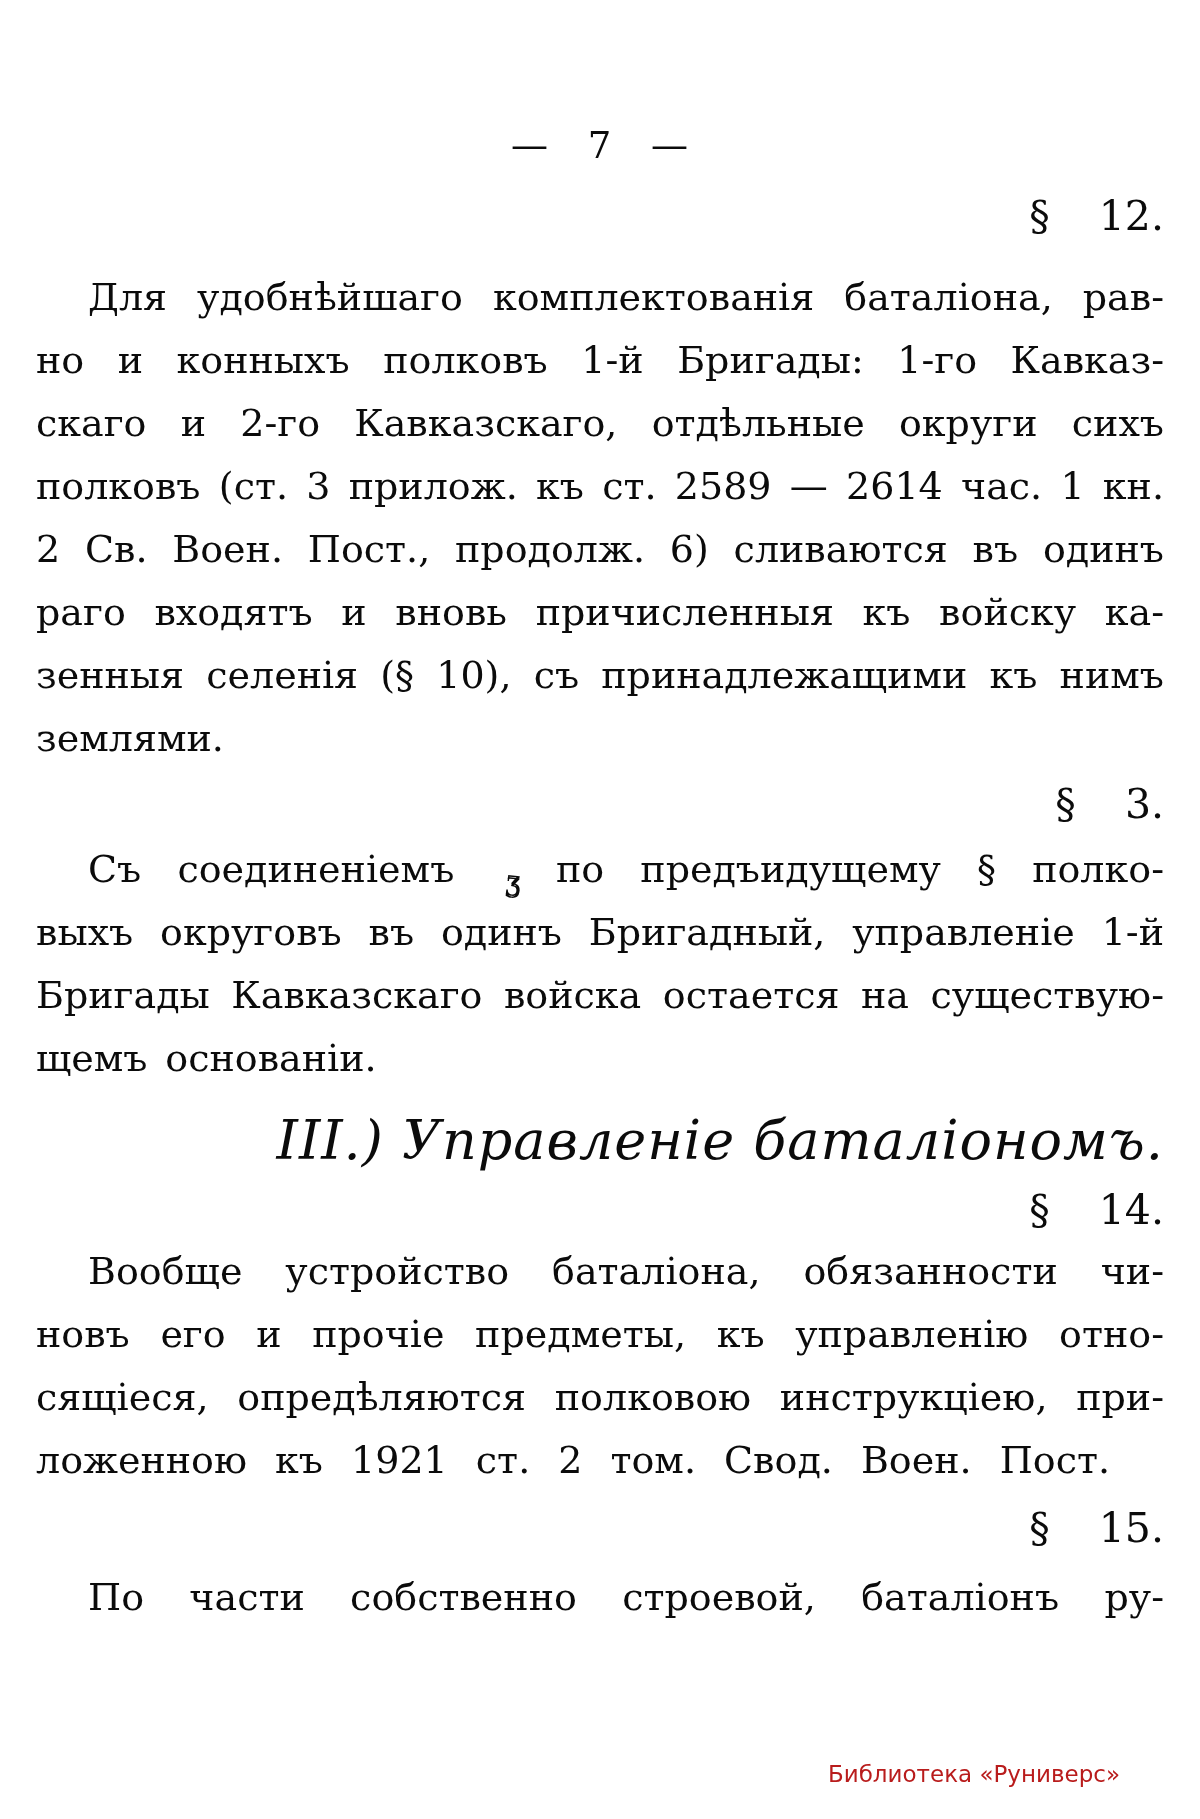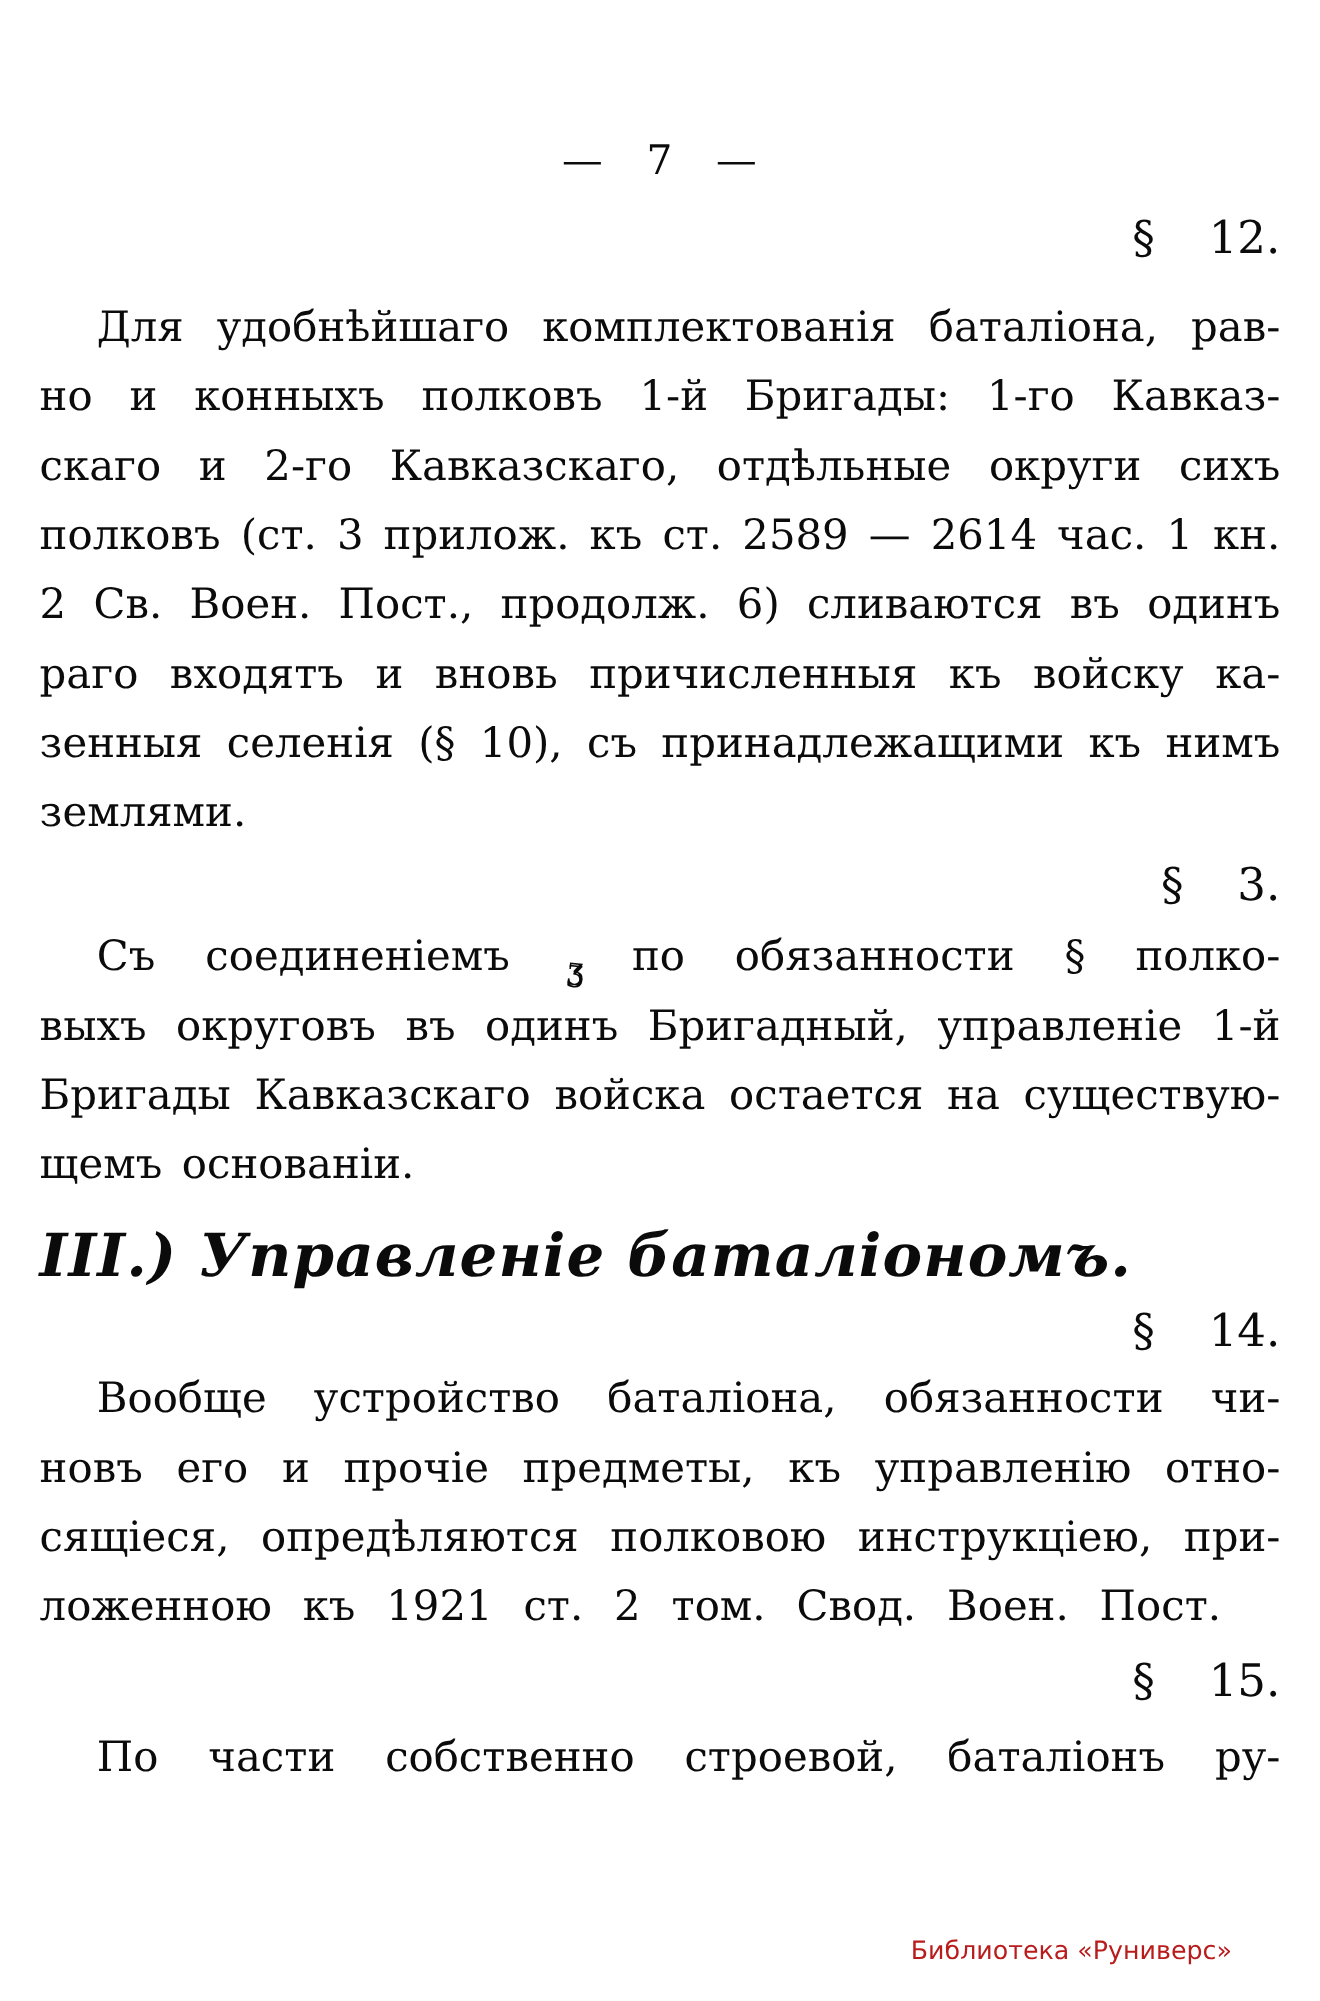--- a/index.html
+++ b/index.html
@@ -46,23 +46,23 @@
   }
   .line.indent{text-indent:52px;}
   .line.wide{word-spacing:0.42em;}
   .mt22{margin-top:22px;}
   .mt6{margin-top:6px;}
   .mt2{margin-top:2px;}
   .mt10{margin-top:10px;}
   .chapter{
     margin-top:12px;
     height:78px;line-height:78px;
-    text-align:left;
+    text-align:right;
     font-size:54px;
-    font-weight:700;
+    font-weight:400;
     font-style:italic;
     letter-spacing:1px;
   }
   em.term{font-style:italic;font-weight:400;}
   .artifact{
     display:inline-block;
     font-size:0.72em;
     transform:translateY(0.18em) rotate(6deg);
     letter-spacing:-2px;
     text-shadow:0 2px 0 #0b0b0b;
@@ -92,21 +92,21 @@
     <div class="line just">полковъ (ст. 3 прилож. къ ст. 2589 — 2614 час. 1 кн.</div>
     <div class="line just">2 Св. Воен. Пост., продолж. 6) сливаются въ одинъ</div>
     <div class="line just">раго входятъ и вновь причисленныя къ войску ка-</div>
     <div class="line just">зенныя селенія (§ 10), съ принадлежащими къ нимъ</div>
     <div class="line">землями.</div>
   </div>
 
   <div class="sec-head h13">§ 3.</div>
 
   <div class="para">
-    <div class="line just indent mt6"><span>Съ соединеніемъ</span><span class="artifact">ʒ</span><span> по обязанности § полко-</span></div>
+    <div class="line just indent mt6"><span>Съ соединеніемъ</span><span class="artifact">ʒ</span><span> по предъидущему § полко-</span></div>
     <div class="line just">выхъ округовъ въ одинъ Бригадный, управленіе 1-й</div>
     <div class="line just">Бригады Кавказскаго войска остается на существую-</div>
     <div class="line">щемъ основаніи.</div>
   </div>
 
   <div class="chapter">III.) Управленіе баталіономъ.</div>
 
   <div class="sec-head h14">§ 14.</div>
 
   <div class="para">

